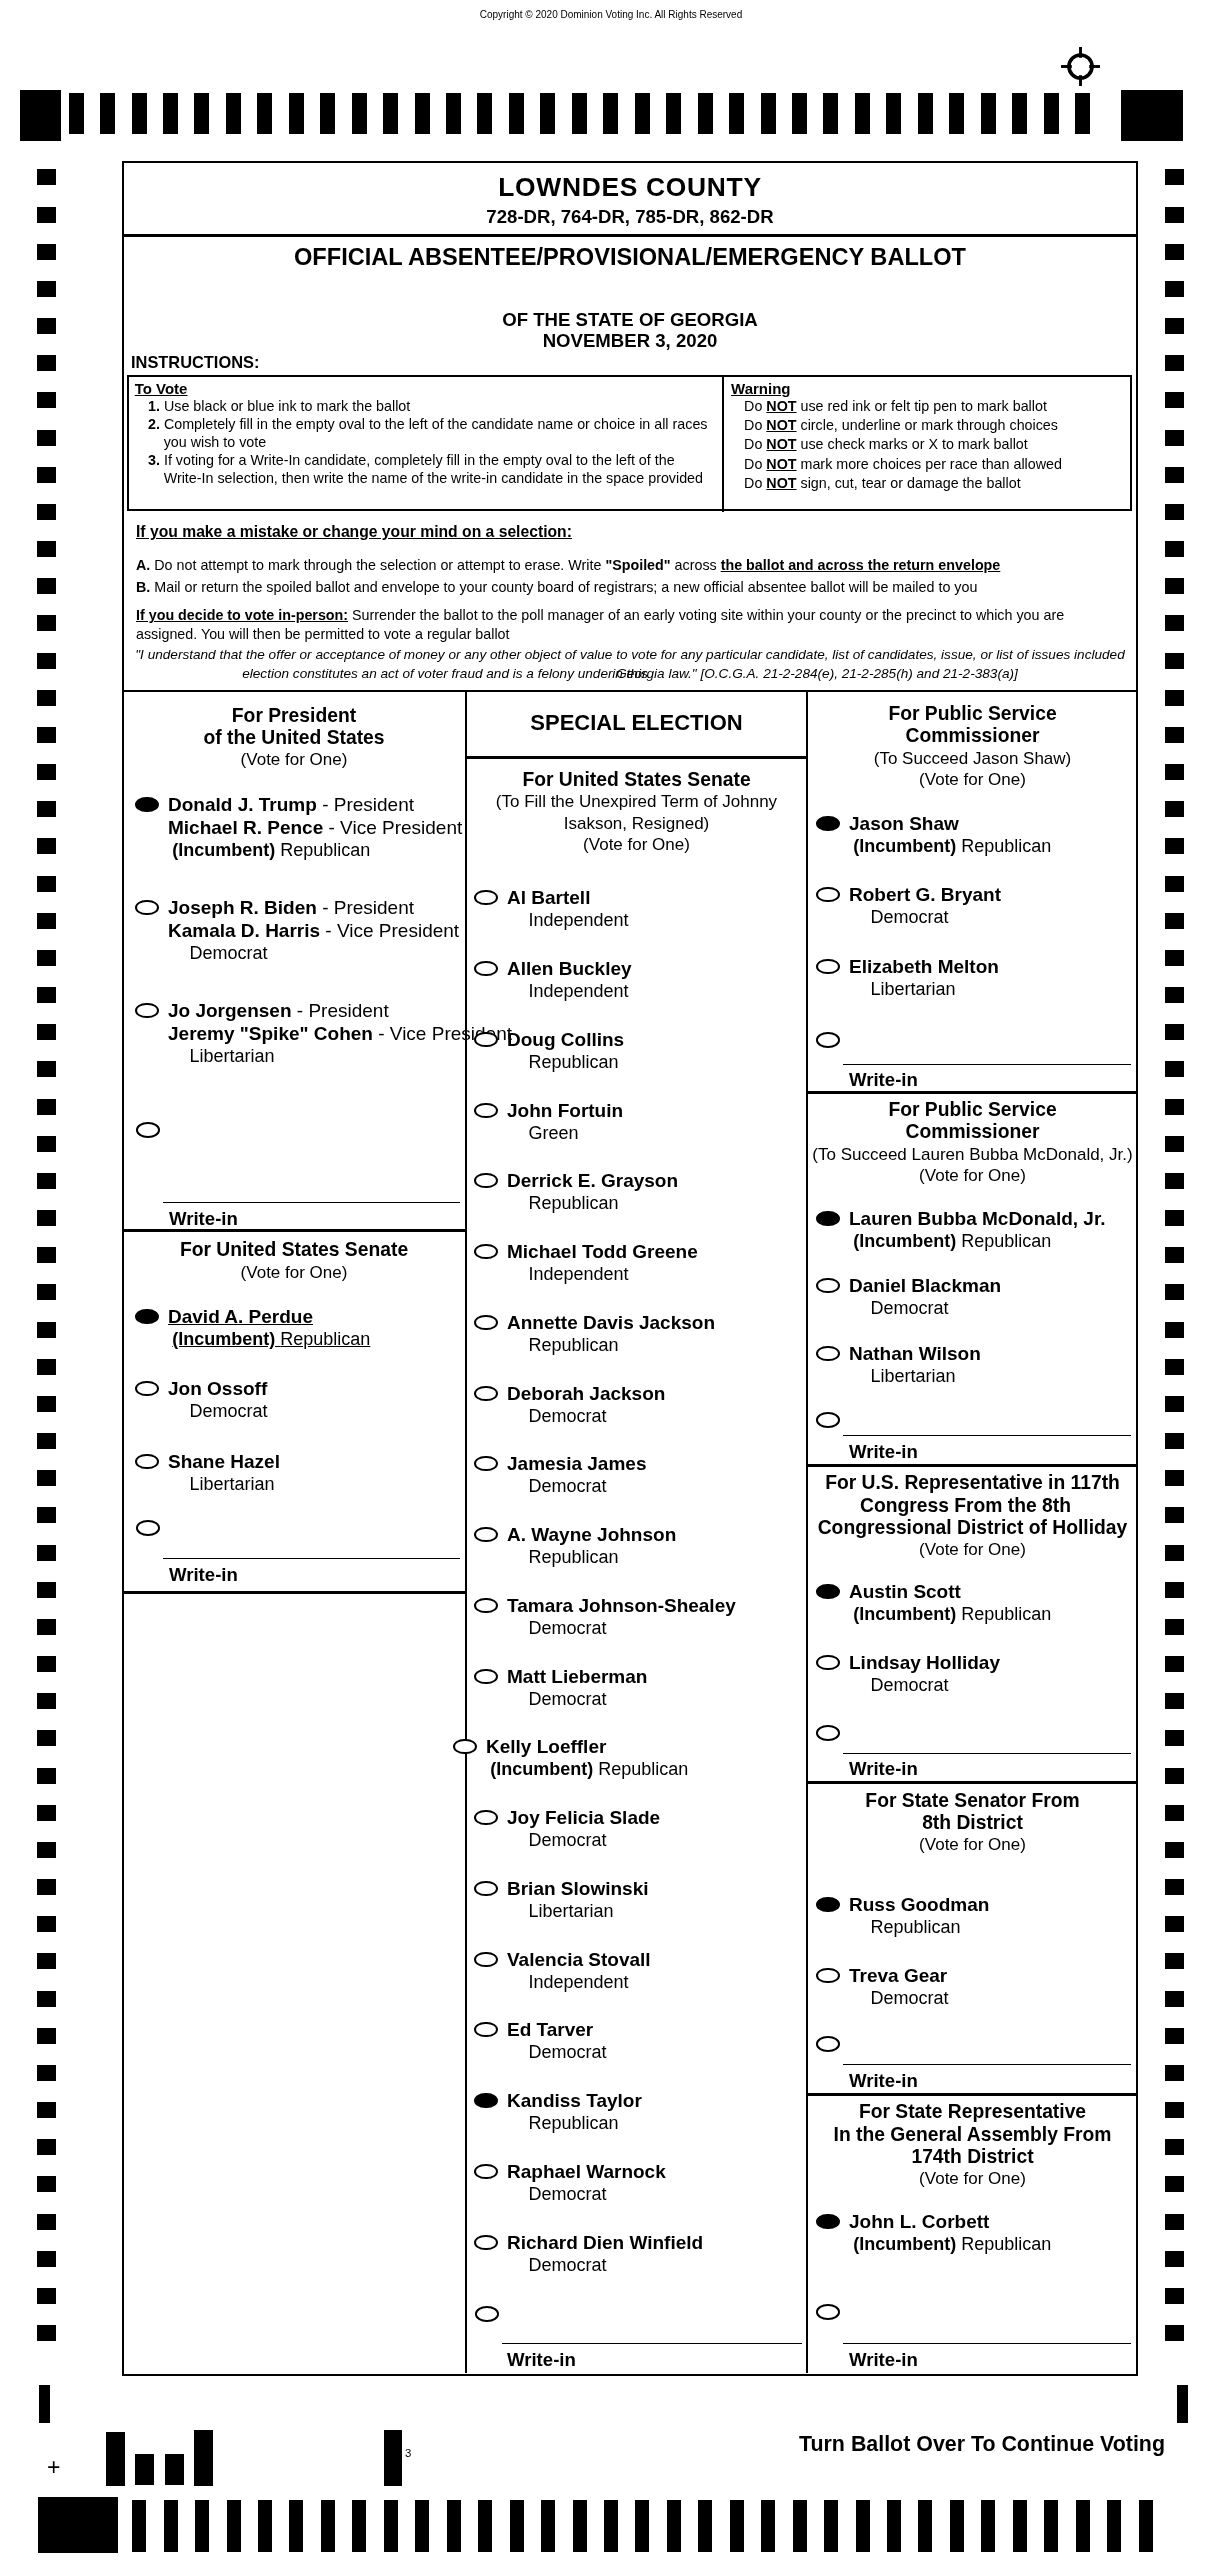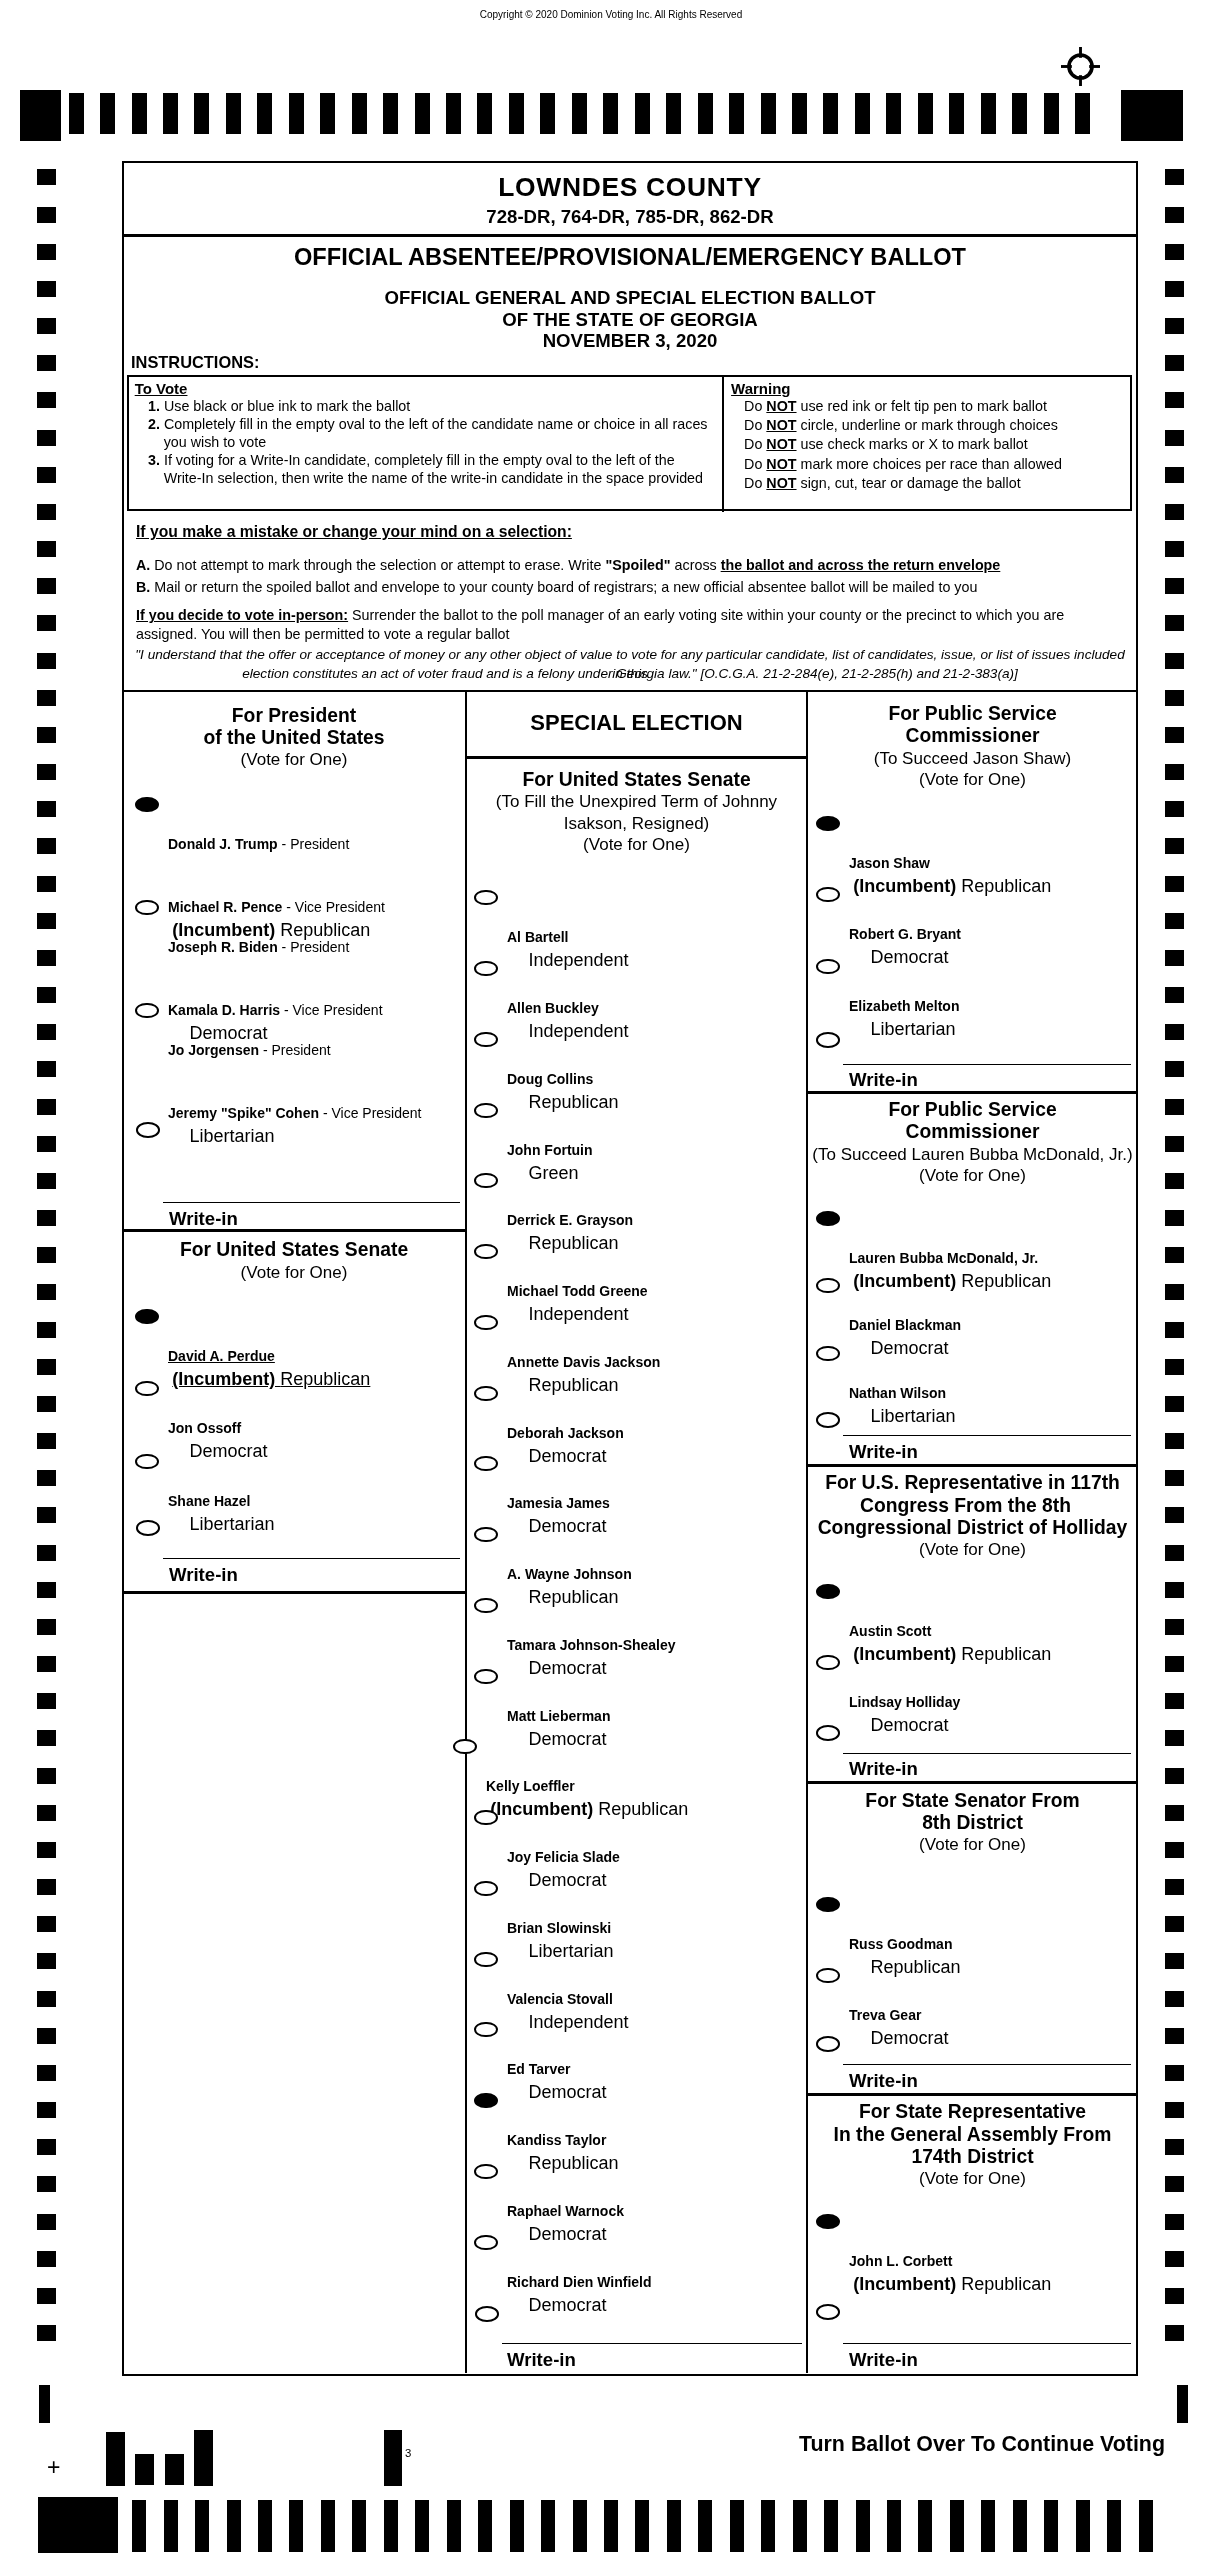--- a/index.html
+++ b/index.html
@@ -20,21 +20,21 @@
   .instr-label{font-size:16.4px;font-weight:bold;}
   .box{position:absolute;border:2.1px solid #000;box-sizing:border-box;}
   .cellhead{font-size:15px;font-weight:bold;text-decoration:underline;}
   .tv{font-size:14.3px;line-height:18px;padding-left:29px;text-indent:-15.7px;}
   .warn-item{font-size:14.3px;line-height:19.3px;padding-left:13px;}
   .mist{font-size:14.3px;line-height:18.6px;white-space:nowrap;}
   .oath{font-size:13.6px;line-height:18.6px;font-style:italic;text-align:center;}
   .tl-b{font-size:19.3px;font-weight:bold;line-height:22px;white-space:nowrap;}
   .tl-r{font-size:17px;line-height:21.4px;white-space:nowrap;}
   .banner{font-size:22px;font-weight:bold;}
-  .cand-line{font-size:14px;line-height:23px;white-space:nowrap;margin-top:40px;}
+  .cand-line{font-size:19px;line-height:23px;white-space:nowrap;}
   .cand-line .nm{font-weight:bold;}
   .party{font-size:18px;line-height:23px;white-space:nowrap;}
   .oval{position:absolute;width:23.6px;height:15.7px;border:2.1px solid #000;border-radius:50%;
         background:#fff;box-sizing:border-box;}
   .oval.filled{background:#000;}
   .wline{position:absolute;height:1.4px;background:#000;}
   .wlabel{position:absolute;font-size:18.6px;font-weight:bold;}
   .footer-text{font-size:21.4px;font-weight:bold;white-space:nowrap;}
   .tinydigit{position:absolute;font-size:11.4px;}
   .plus{position:absolute;font-size:23px;}
@@ -56,21 +56,20 @@
 
   <div class="box" style="left:122px;top:161px;width:1016px;height:2215px;border-width:2.9px;"></div>
   <div class="hline" style="left:122px;top:234px;width:1016px;"></div>
   <div class="hline" style="left:122px;top:690px;width:1016px;height:2.1px;"></div>
   <div class="vline" style="left:465px;top:690px;height:1683px;"></div>
   <div class="vline" style="left:806px;top:690px;height:1683px;"></div>
 
   <div class="abs county center" style="left:122px;top:172px;width:1016px;">LOWNDES COUNTY</div>
   <div class="abs precincts center" style="left:122px;top:206px;width:1016px;">728-DR, 764-DR, 785-DR, 862-DR</div>
   <div class="abs ballot-type center" style="left:122px;top:244px;width:1016px;">OFFICIAL ABSENTEE/PROVISIONAL/EMERGENCY BALLOT</div>
-  <div class="abs elect-line center" style="left:122px;top:287px;width:1016px;">OFFICIAL GENERAL AND SPECIAL ELECTION BALLOT</div>
   <div class="abs elect-line center" style="left:122px;top:309px;width:1016px;">OF THE STATE OF GEORGIA</div>
   <div class="abs elect-line center" style="left:122px;top:330px;width:1016px;">NOVEMBER 3, 2020</div>
   <div class="abs instr-label" style="left:131px;top:353px;">INSTRUCTIONS:</div>
 
   <div class="box" style="left:127px;top:375px;width:1005px;height:136px;">
     <div class="abs" style="left:5.7px;top:2.9px;width:580px;">
       <div class="cellhead">To Vote</div>
       <div id="tovote-items">
           <div class="tv"><span class="b">1.</span> Use black or blue ink to mark the ballot</div>
           <div class="tv"><span class="b">2.</span> Completely fill in the empty oval to the left of the candidate name or choice in all races you wish to vote</div>

